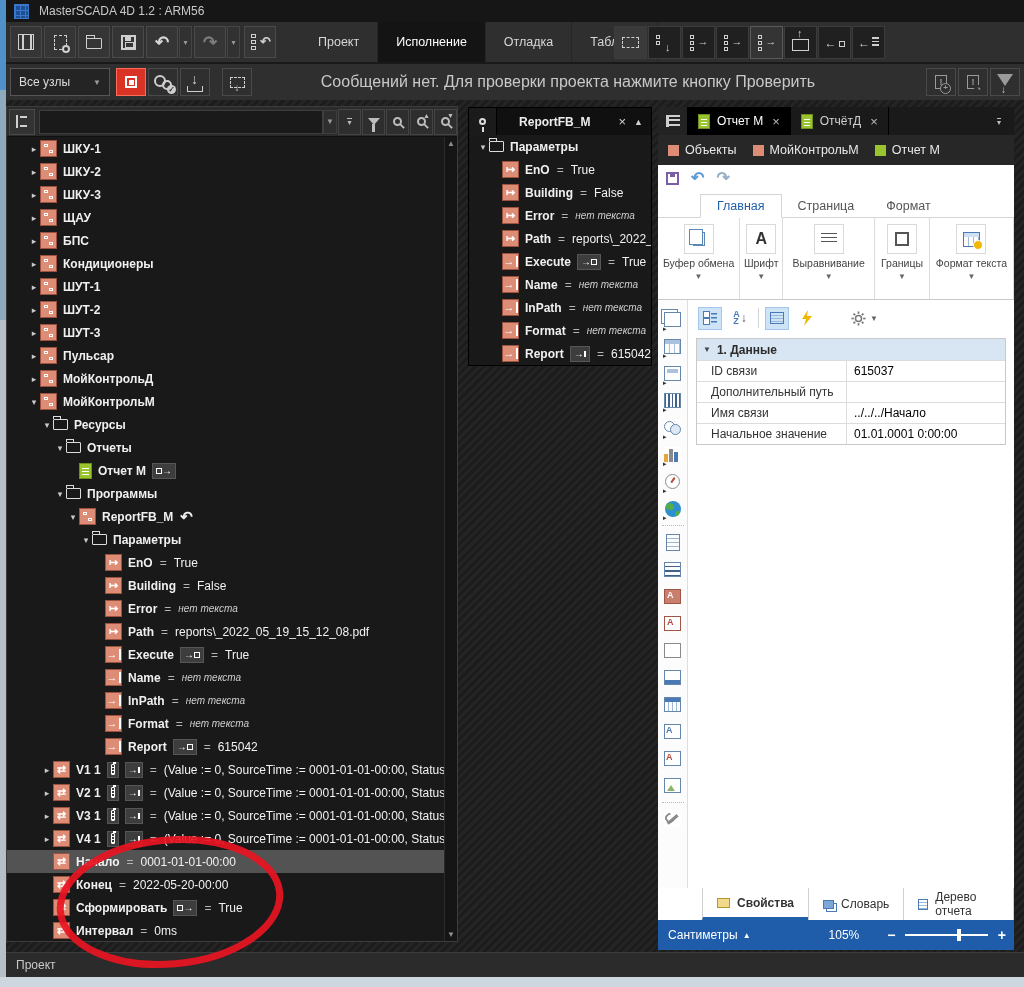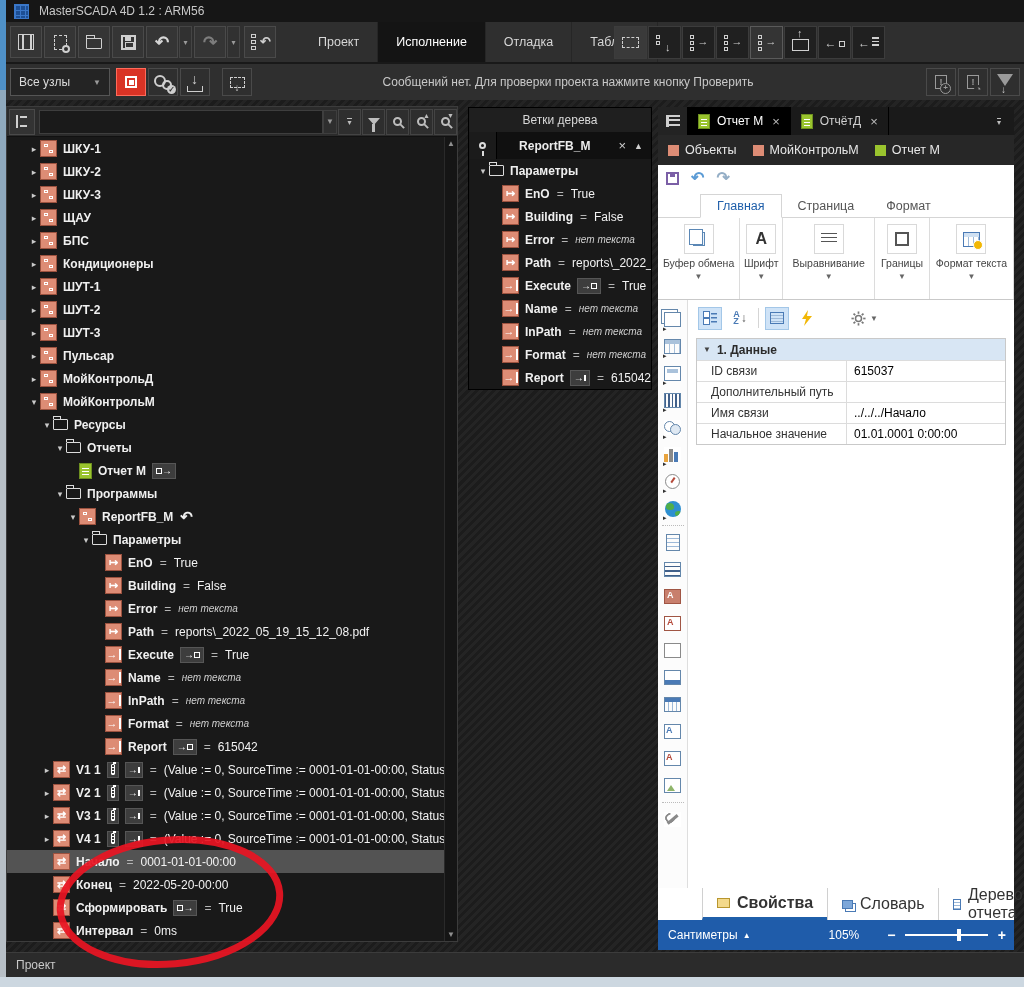--- a/index.html
+++ b/index.html
@@ -75,21 +75,21 @@
   .gears{position:relative;width:18px;height:16px;}
   .gears::before,.gears::after{content:"";position:absolute;border:2px solid #cfcfcf;border-radius:50%;}
   .gears::before{width:8px;height:8px;left:0;top:1px;}
   .gears::after{width:6px;height:6px;left:8px;top:6px;}
   .gears b{position:absolute;right:-4px;bottom:-4px;width:9px;height:9px;border-radius:50%;background:#cfcfcf;
     color:#2f2f2f;font-size:8px;line-height:9px;text-align:center;font-weight:700;}
   .dl{position:relative;width:16px;height:16px;}
   .dl::before{content:"↓";position:absolute;left:4px;top:-3px;font-size:14px;font-weight:700;color:#cfcfcf;}
   .dl::after{content:"";position:absolute;left:0;bottom:-2px;width:14px;height:5px;border:1.5px solid #cfcfcf;border-top:none;}
   .applybtn{margin-left:12px;}
-  .runmsg{flex:1;text-align:center;color:#c8c8c8;font-size:12px;padding-right:40px;}
+  .runmsg{flex:1;text-align:center;color:#c8c8c8;font-size:16px;padding-right:40px;}
   .rright{display:flex;margin-right:4px;}
   .pgex{width:12px;height:14px;border:1.5px solid #9a9a9a;position:relative;color:#9a9a9a;font-size:9px;
     font-weight:700;text-align:center;line-height:13px;}
   .pgex::after{content:"+";position:absolute;right:-5px;bottom:-6px;width:9px;height:9px;border-radius:50%;
     border:1px solid #9a9a9a;background:#2f2f2f;font-size:8px;line-height:8px;}
   .pgex.clock::after{content:"◔";border:none;font-size:9px;}
   .warntri{width:0;height:0;border-left:8px solid transparent;border-right:8px solid transparent;
     border-top:12px solid #9a9a9a;position:relative;margin-top:-4px;}
   .warntri::after{content:"↓";position:absolute;left:-4px;top:-2px;color:#cfcfcf;font-size:10px;font-weight:700;}
 
@@ -261,21 +261,21 @@
   .psep{width:1px;height:20px;background:#d5d5d5;}
   .lstic{width:14px;height:12px;border:1.5px solid #4a7ab5;background:repeating-linear-gradient(transparent 0 2px,#9db9d8 2px 3px);}
   .gearw{display:flex;align-items:center;gap:4px;margin-left:26px;color:#666;}
   .pgrid{margin:2px 8px 0 8px;border:1px solid #c9c9c9;font-size:12px;}
   .psec{height:21px;background:#d8e6f4;color:#2b2b2b;font-weight:700;display:flex;align-items:center;padding-left:6px;gap:6px;}
   .psec .c{font-size:8px;color:#444;}
   .prow{display:flex;height:21px;border-top:1px solid #dcdcdc;}
   .plab{width:150px;padding-left:14px;color:#333;display:flex;align-items:center;border-right:1px solid #dcdcdc;}
   .pval{flex:1;padding-left:7px;color:#000;display:flex;align-items:center;}
   .btabs{position:absolute;left:0;right:0;bottom:30px;height:32px;background:#fff;display:flex;align-items:stretch;padding-left:44px;}
-  .btab{display:flex;align-items:center;gap:7px;padding:0 14px;font-size:16px;color:#333;border-left:1px solid #d0d0d0;}
+  .btab{display:flex;align-items:center;gap:7px;padding:0 14px;font-size:12px;color:#333;border-left:1px solid #d0d0d0;}
   .btab:last-child{border-right:1px solid #d0d0d0;}
   .btab.active{border-bottom:3px solid #1f5faa;font-weight:700;}
   .bt0{width:13px;height:10px;background:#f3d98b;border:1px solid #b8962e;}
   .bt1{width:11px;height:9px;background:#7da7d9;border:1px solid #4a7ab5;box-shadow:3px 3px 0 -1px #fff,3px 3px 0 0 #4a7ab5;}
   .bt2{width:12px;height:11px;border:1px solid #4a7ab5;background:repeating-linear-gradient(transparent 0 2px,#9db9d8 2px 3px);}
   .bluebar{position:absolute;left:0;right:0;bottom:0;height:30px;background:#1f5caa;color:#fff;
     display:flex;align-items:center;font-size:12px;}
   .bb-units{margin-left:10px;display:flex;align-items:center;gap:5px;}
   .bb-units .c{font-size:8px;}
   .bb-zoom{margin-left:78px;}
@@ -754,21 +754,20 @@
           <span class="val">0ms</span>
         </div>
       </div>
     <div class="lscroll">
       <span>▲</span>
       <span>▼</span>
     </div>
   </section>
 
   <section class="mpanel">
-    <div class="mhead">Ветки дерева</div>
     <div class="mtabrow">
       <div class="pinbtn">
           <span class="pinic"></span>
         </div>
       <span class="mtabname">ReportFB_M</span>
       <span class="mx">×</span>
       <span class="mup">▲</span>
     </div>
     <div id="branch-tree">
         <div class="trow" style="padding-left:8px">

